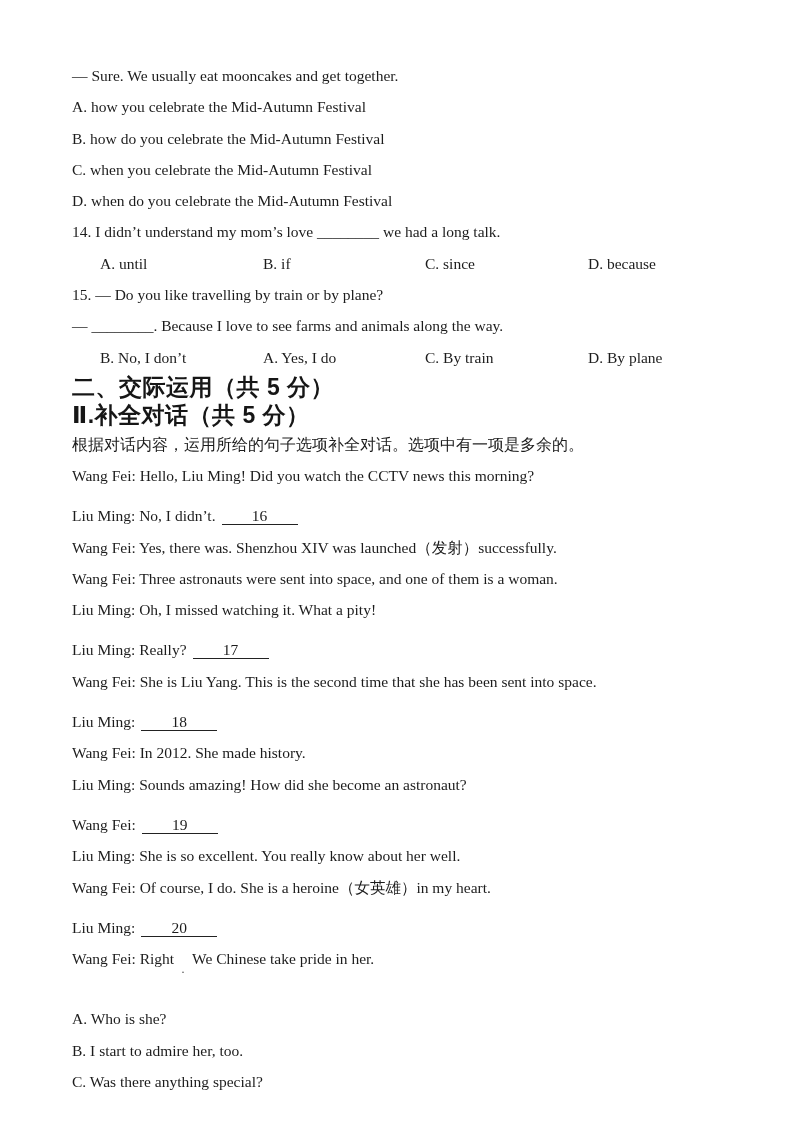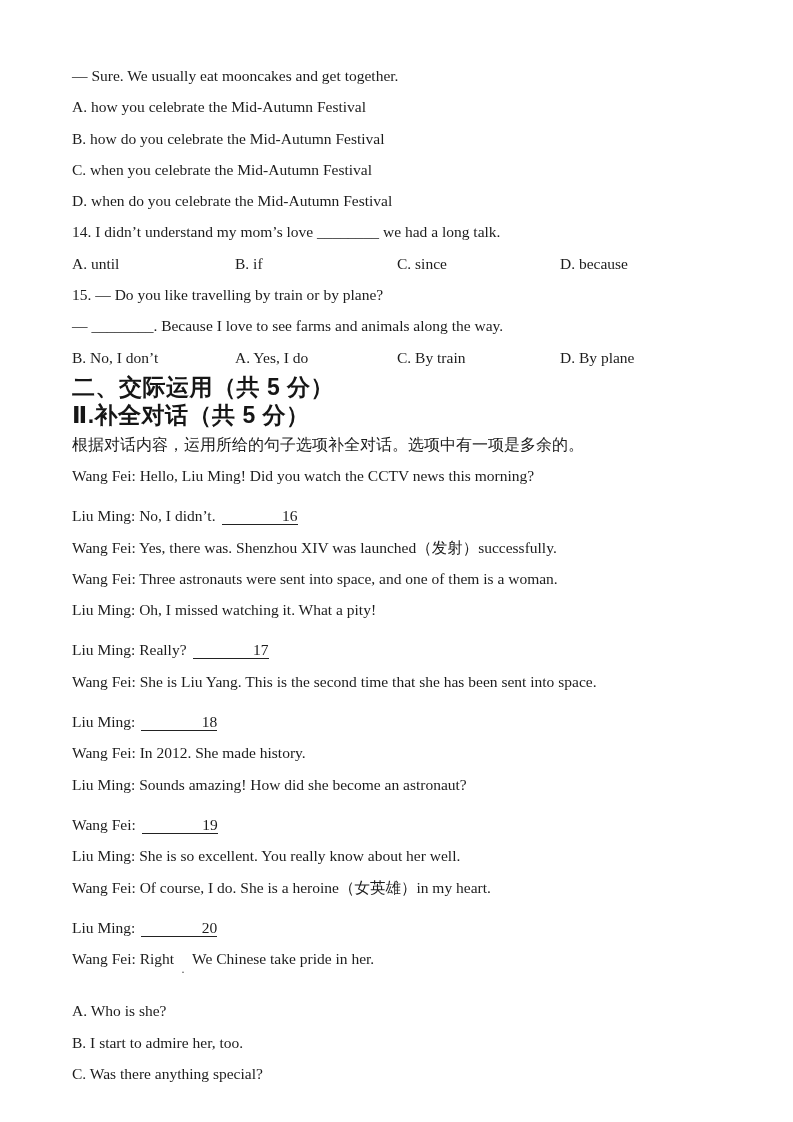--- a/index.html
+++ b/index.html
@@ -9,50 +9,50 @@
     height: 1122px;
     background: #ffffff;
     box-sizing: border-box;
     padding: 60px 40px 6px 72px;
     font-family: "Liberation Serif", "DejaVu Serif", serif;
     font-size: 15.5px;
     color: #1c1c1c;
     overflow: hidden;
   }
   .line { line-height: 31.3px; white-space: pre-wrap; }
-  .opts4 { display: grid; grid-template-columns: 163px 162px 163px 1fr; }
+  .opts4 { display: grid; grid-template-columns: 163px 162px 163px 1fr; margin-left: 28px; }
   .opt-cell { line-height: 31.3px; }
   .heading {
     font-family: "Liberation Sans", "DejaVu Sans", sans-serif;
     font-weight: 700;
     font-size: 23px;
     line-height: 28px;
     letter-spacing: 0.5px;
     color: #161616;
   }
   .instruction { line-height: 31px; font-size: 16px; }
   .blank {
     display: inline-block;
     min-width: 76px;
-    text-align: right;
+    text-align: center;
     border-bottom: 1.4px solid #222;
     line-height: 17px;
     margin: 16px 2px 0 6px;
   }
   .mark {
     display: inline-block;
     position: relative;
     top: 9px;
     width: 10px;
     margin: 0 4px;
     font-size: 12px;
     text-align: center;
     color: #444;
   }
-  .choices { margin-top: 19px; }
+  .choices { margin-top: 27px; }
 </style>
 </head>
 <body>
 
 <div class="page">
 
   <div class="line">— Sure. We usually eat mooncakes and get together.</div>
 
   <div>
 

